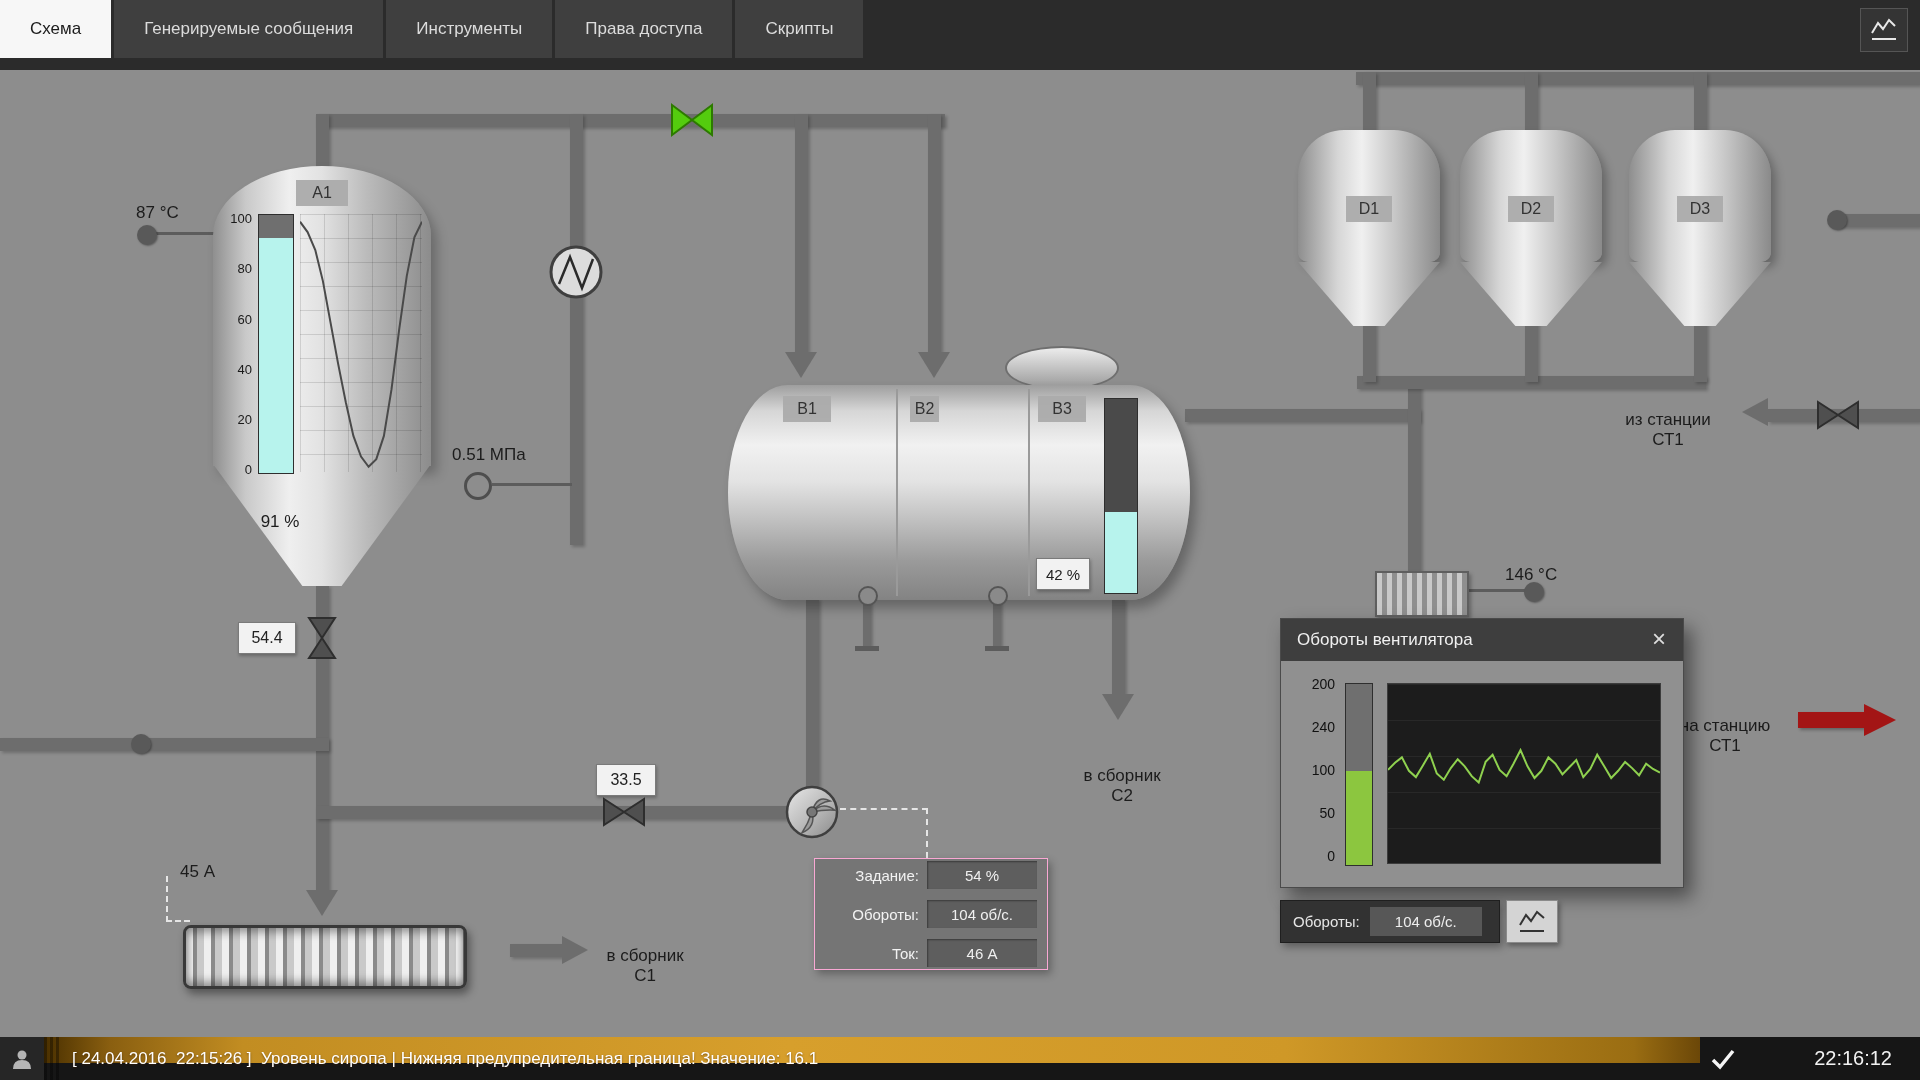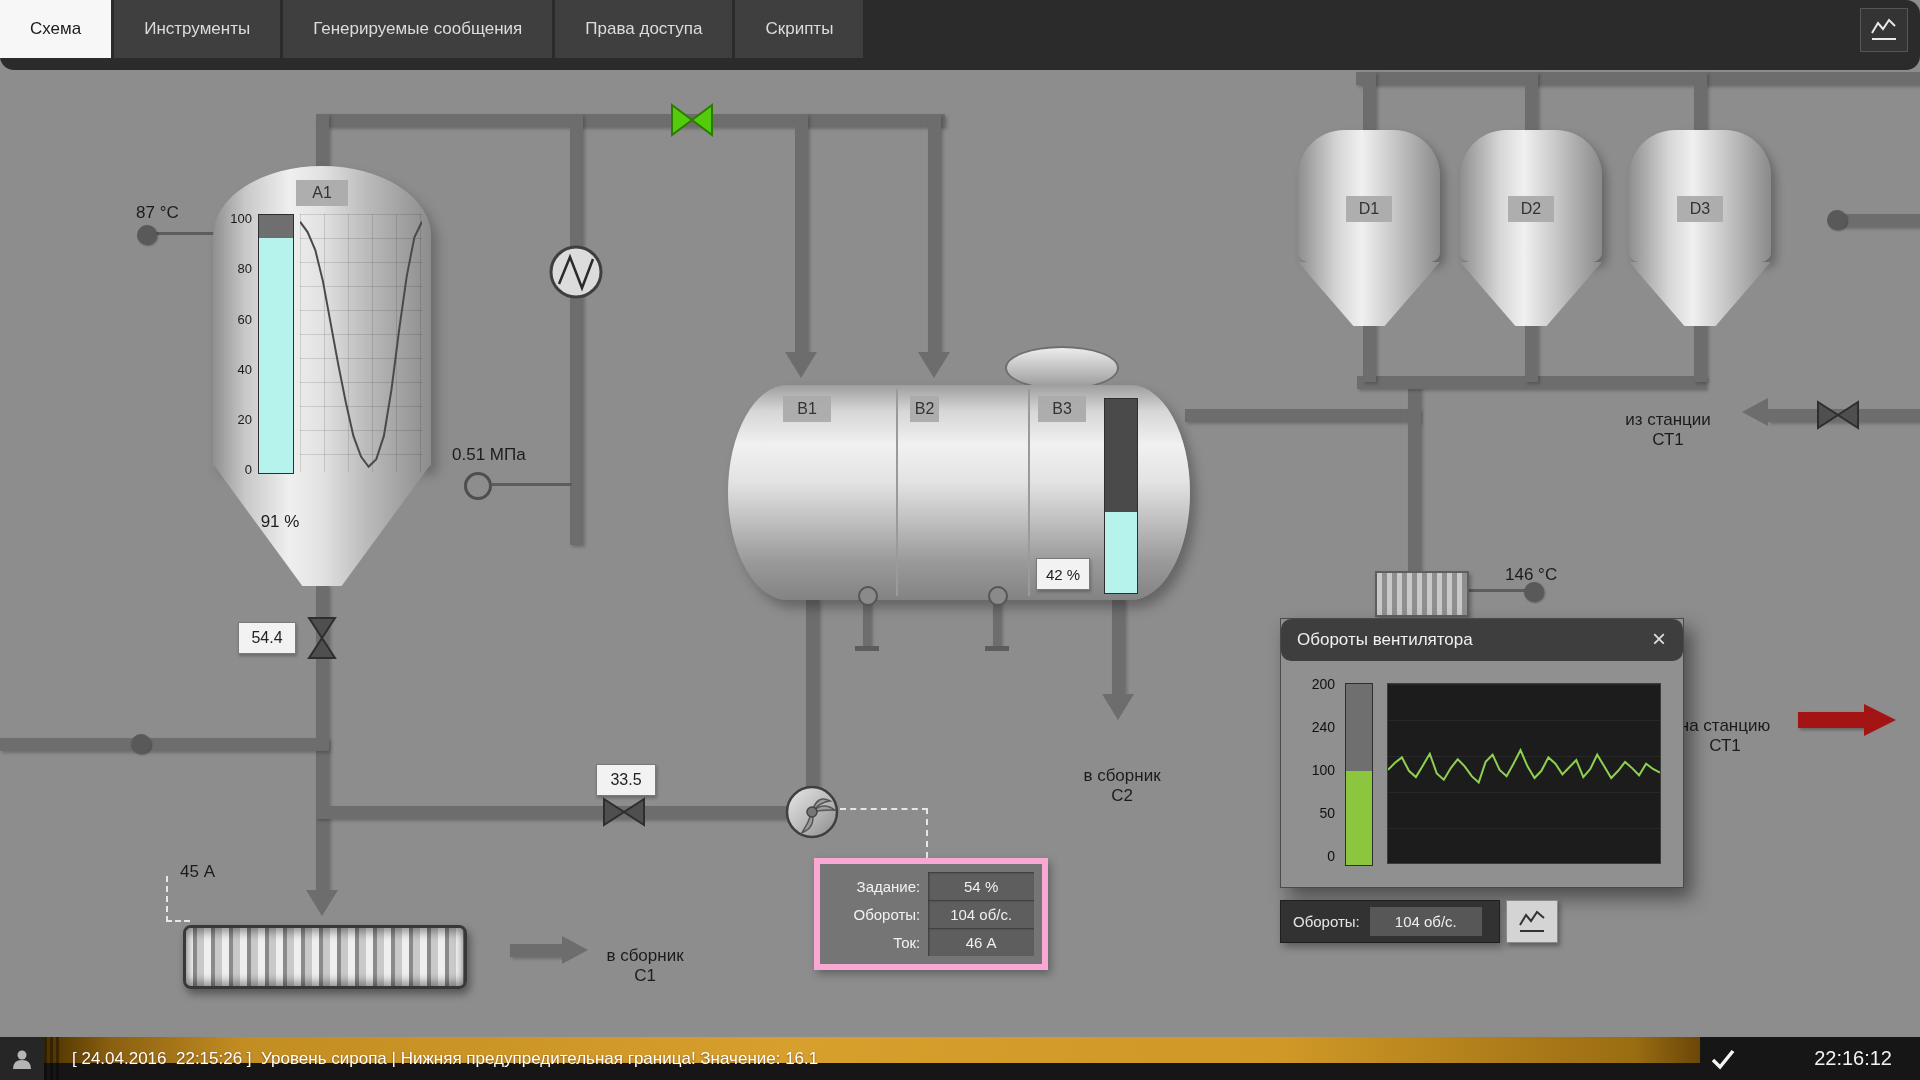--- a/index.html
+++ b/index.html
@@ -1,20 +1,20 @@
 <!DOCTYPE html>
 <html><head>
 <meta charset="utf-8">
 <style>
   html,body{margin:0;padding:0;background:#555;}
   #root{position:relative;width:1920px;height:1080px;background:#8d8d8d;overflow:hidden;
         font-family:"Liberation Sans",sans-serif;}
   .abs{position:absolute;}
   
-  #tabbar{position:absolute;left:0;top:0;width:1920px;height:70px;background:#2b2b2b;z-index:60;display:flex;border-radius:14px;}
+  #tabbar{position:absolute;left:0;top:0;width:1920px;height:70px;background:#2b2b2b;z-index:60;display:flex;}
   .tab{height:58px;display:flex;align-items:center;justify-content:center;padding:0 30px;
        background:#3f3f3f;color:#dcdcdc;font-size:17px;margin-right:3px;cursor:default;}
   .tab.active{background:#f7f7f7;color:#1b1b1b;}
   #tab-trend-btn{position:absolute;right:12px;top:8px;width:46px;height:42px;background:#343434;
        border:1px solid #555;display:flex;align-items:center;justify-content:center;}
   
   .pipe{position:absolute;background:#6d6d6d;box-shadow:2px 2px 3px rgba(0,0,0,.22);z-index:1;}
   .pipe.v{width:13px;}
   .pipe.h{height:13px;}
   .thin{position:absolute;background:#5c5c5c;z-index:1;}
@@ -67,31 +67,31 @@
   .heater{position:absolute;left:1375px;top:571px;width:90px;height:42px;z-index:3;
        background:repeating-linear-gradient(90deg,#c9c9c9 0 5px,#8f8f8f 5px 10px);
        border:2px solid #5f5f5f;box-shadow:2px 3px 4px rgba(0,0,0,.3);}
   .conveyor{position:absolute;left:183px;top:925px;width:278px;height:58px;z-index:3;
        background:repeating-linear-gradient(90deg,#efefef 0 7px,#8a8a8a 7px 11px,#c9c9c9 11px 18px);
        border:3px solid #383838;border-radius:8px;
        box-shadow:3px 5px 8px rgba(0,0,0,.4), inset 0 5px 8px rgba(0,0,0,.35), inset 0 -5px 8px rgba(0,0,0,.35);}
   .scalelab{position:absolute;width:34px;text-align:right;font-size:13px;color:#1a1a1a;z-index:4;}
   
   #pump-panel{position:absolute;left:814px;top:858px;width:234px;height:112px;background:#757575;
-       border:6px solid #f9a8d4;box-shadow:3px 4px 8px rgba(0,0,0,.3);z-index:10;
-       display:flex;flex-direction:column;justify-content:center;padding:2px 8px;box-sizing:border-box;}
+       border:1px solid #f9a8d4;box-shadow:3px 4px 8px rgba(0,0,0,.3);z-index:10;
+       display:flex;flex-direction:column;justify-content:space-between;padding:2px 8px;box-sizing:border-box;}
   .prow{display:flex;align-items:center;}
   .plabel{width:96px;text-align:right;color:#f2f2f2;font-size:15px;margin-right:8px;}
   .pval{width:110px;height:28px;background:#5e5e5e;color:#efefef;font-size:15px;display:flex;
        align-items:center;justify-content:center;box-shadow:inset 1px 1px 2px rgba(0,0,0,.4);}
   
   #popup{position:absolute;left:1280px;top:618px;width:402px;height:268px;background:#909090;
        border:1px solid #4a4a4a;box-shadow:8px 10px 18px rgba(0,0,0,.45);z-index:50;}
   #popup-title{position:absolute;left:0;top:0;right:0;height:42px;background:#3e3e3e;color:#f0f0f0;
-       font-size:17px;display:flex;align-items:center;padding-left:16px;border-radius:10px;}
+       font-size:17px;display:flex;align-items:center;padding-left:16px;}
   #popup-close{position:absolute;right:10px;top:6px;width:28px;height:28px;color:#ddd;font-size:24px;
        display:flex;align-items:center;justify-content:center;cursor:default;}
   .pscale{position:absolute;left:10px;width:44px;text-align:right;font-size:14px;color:#111;}
   #popup-chart{position:absolute;left:106px;top:64px;width:274px;height:181px;background:#1c1c1c;
        border:1px solid #3c3c3c;box-sizing:border-box;
        background-image:linear-gradient(rgba(255,255,255,.05) 1px,transparent 1px);background-size:100% 36px;}
   #fan-field{position:absolute;left:1280px;top:900px;width:218px;height:41px;background:#323232;
        border:1px solid #1f1f1f;z-index:51;display:flex;align-items:center;box-shadow:3px 4px 8px rgba(0,0,0,.35);}
   #fan-field .flabel{color:#e6e6e6;font-size:15px;margin-left:12px;}
   #fan-field .fval{margin-left:10px;width:112px;height:29px;background:#575757;color:#eee;font-size:15px;
@@ -113,22 +113,22 @@
   #clock{position:absolute;right:28px;top:0;line-height:43px;color:#f2f2f2;font-size:20px;}
   svg{display:block;}
 </style>
 </head>
 <body>
 
 <div id="root">
 
   <div id="tabbar">
     <div class="tab active">Схема</div>
+    <div class="tab">Генерируемые сообщения</div>
     <div class="tab">Инструменты</div>
-    <div class="tab">Генерируемые сообщения</div>
     <div class="tab">Права доступа</div>
     <div class="tab">Скрипты</div>
     <div id="tab-trend-btn">
       <span>
         <svg width="28" height="26" viewBox="0 0 28 26">
           <polyline points="2,16 8,6 13,12 19,3 25,9" fill="none" stroke="#e8e8e8" stroke-width="2"></polyline>
           <line x1="2" y1="22" x2="26" y2="22" stroke="#e8e8e8" stroke-width="2"></line>
         </svg>
       </span>
     </div>

